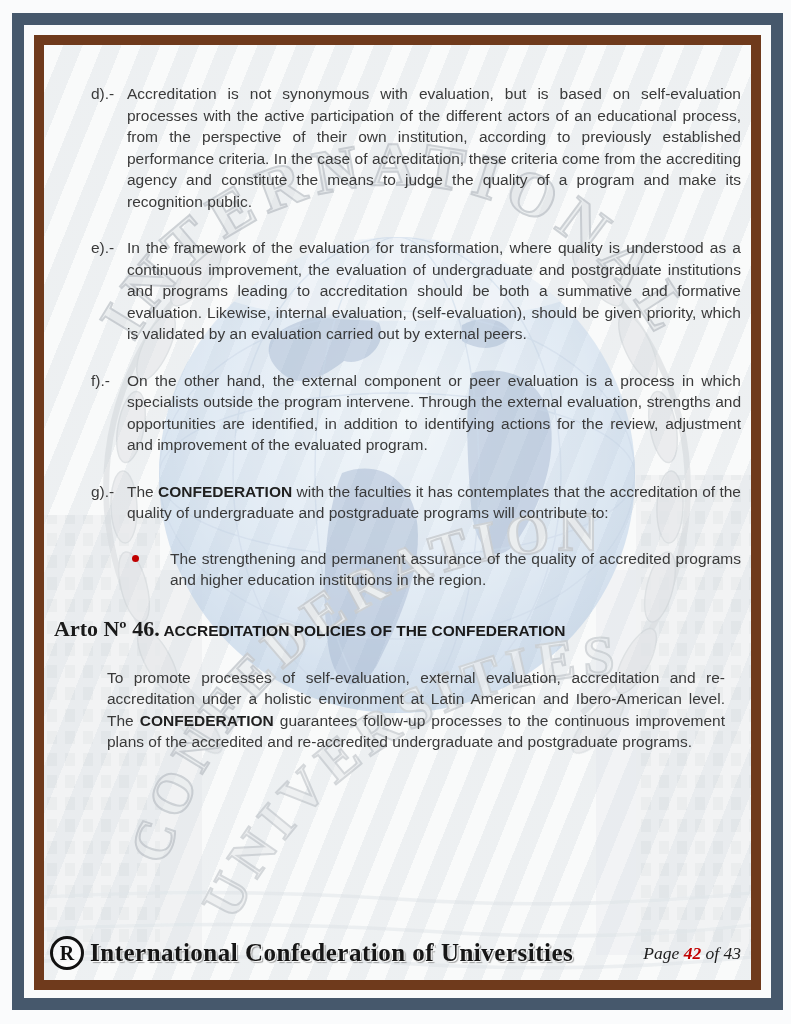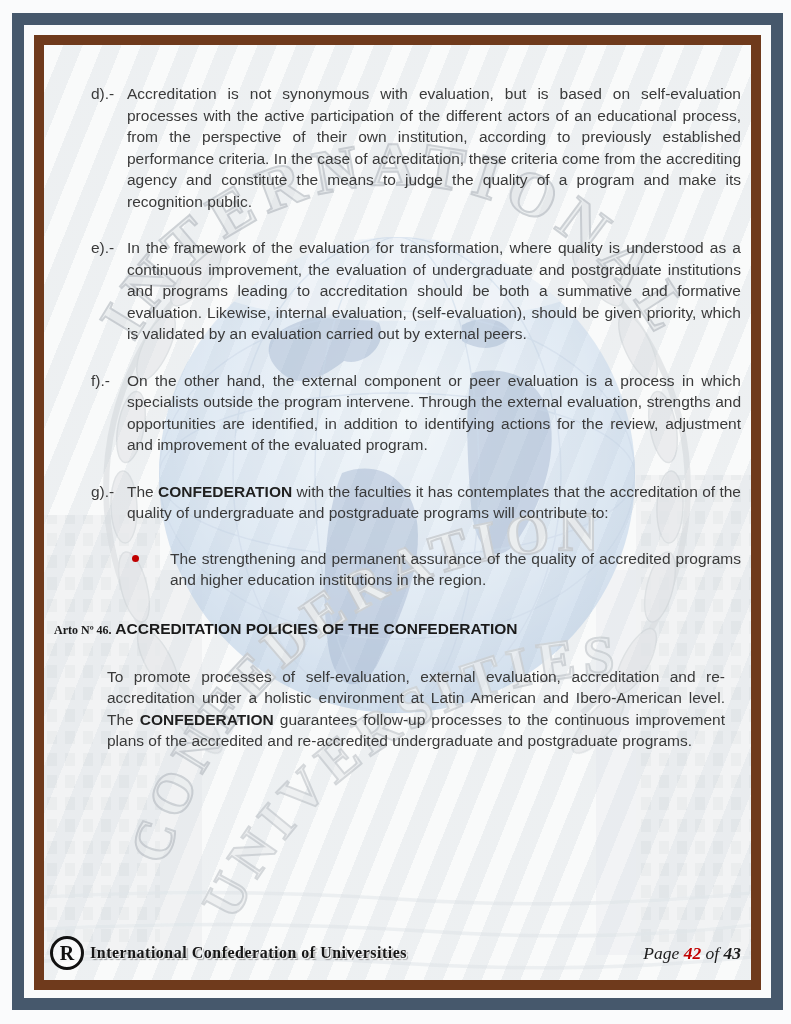--- a/index.html
+++ b/index.html
@@ -41,45 +41,45 @@
   .para b, .closing b{color:#1f1f1f;font-weight:bold;}
   .bullets{margin:0;}
   .bullet{display:flex;margin:0 0 28px 78px;}
   .dotcell{width:38px;flex:none;padding-top:7px;}
   .dot{display:block;width:7px;height:7px;border-radius:50%;background:#c00000;}
   .bullet p{margin:0;flex:1;text-align:justify;}
   .heading{
     margin:26px 0 24px 0;
     font-size:15.5px;color:#1a1a1a;line-height:24px;
   }
-  .h-serif{font-family:"Liberation Serif", serif;font-weight:bold;font-size:12px;}
+  .h-serif{font-family:"Liberation Serif", serif;font-weight:bold;font-size:22px;}
   .h-sans{font-family:"Liberation Sans", sans-serif;font-weight:bold;}
   .closing{display:block;margin:0 0 0 37px;}
   .closing .ptext{margin:16px;text-align:justify;}
   .footer{
     position:absolute;left:6px;right:10px;bottom:5px;height:44px;
     display:flex;justify-content:space-between;align-items:center;
   }
   .brand{display:flex;align-items:center;gap:6px;}
   .rmark{
     display:flex;align-items:center;justify-content:center;
     width:28px;height:28px;border:3px solid #111;border-radius:50%;
     font-family:"Liberation Serif", serif;font-weight:bold;font-size:20px;color:#111;
     background:rgba(255,255,255,.6);
   }
   .brandname{
-    font-family:"Liberation Serif", serif;font-weight:bold;font-size:16px;
+    font-family:"Liberation Serif", serif;font-weight:bold;font-size:25px;
     color:#161616;letter-spacing:.5px;
     text-shadow:1px 1px 0 rgba(255,255,255,.9), 2px 2px 1px rgba(60,60,60,.45);
   }
   .pagenum{
     font-family:"Liberation Serif", serif;font-style:italic;font-size:17.5px;color:#1d1d1d;
   }
   .pn-current{font-weight:bold;color:#c00000;font-style:italic;}
-  .pn-total{font-weight:bold;color:#1d1d1d;}
+  .pn-total{font-weight:normal;color:#1d1d1d;}
 </style>
 </head>
 <body>
 
 <div class="page">
   <div class="outer-frame"></div>
   <div class="inner-frame">
 
     <svg class="watermark" viewBox="0 0 707 934" aria-hidden="true">
       <defs>

